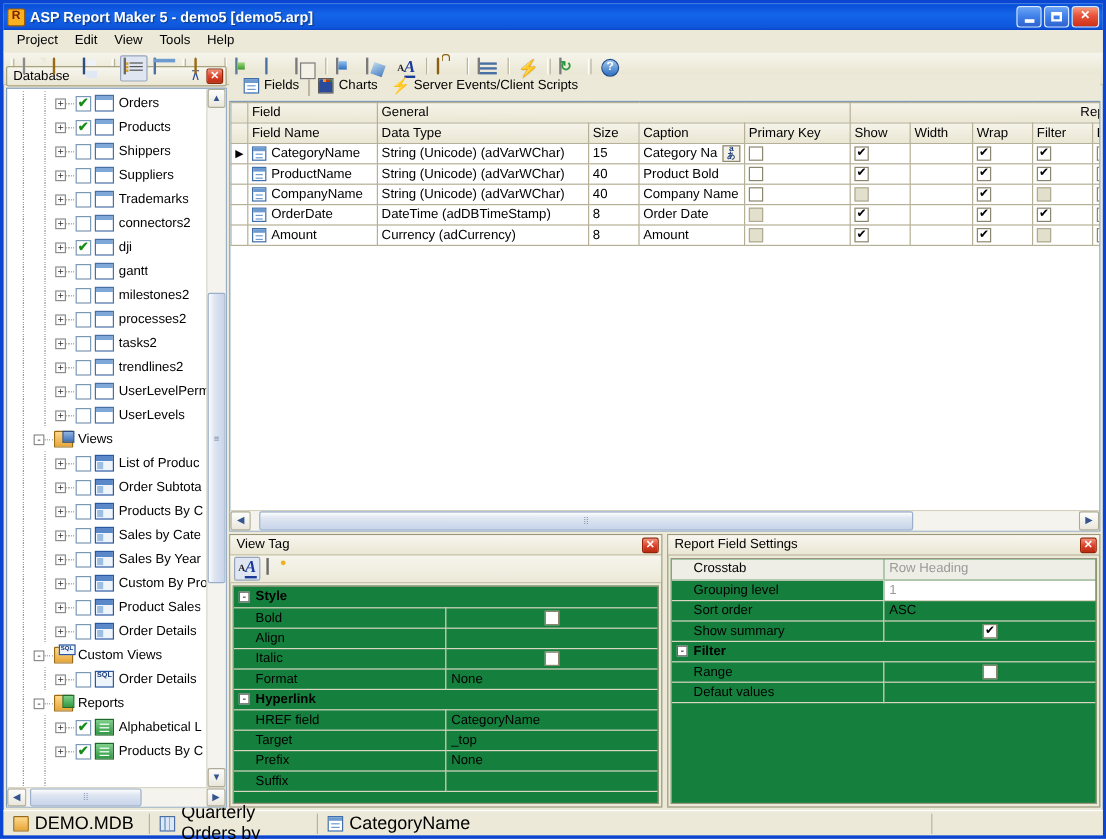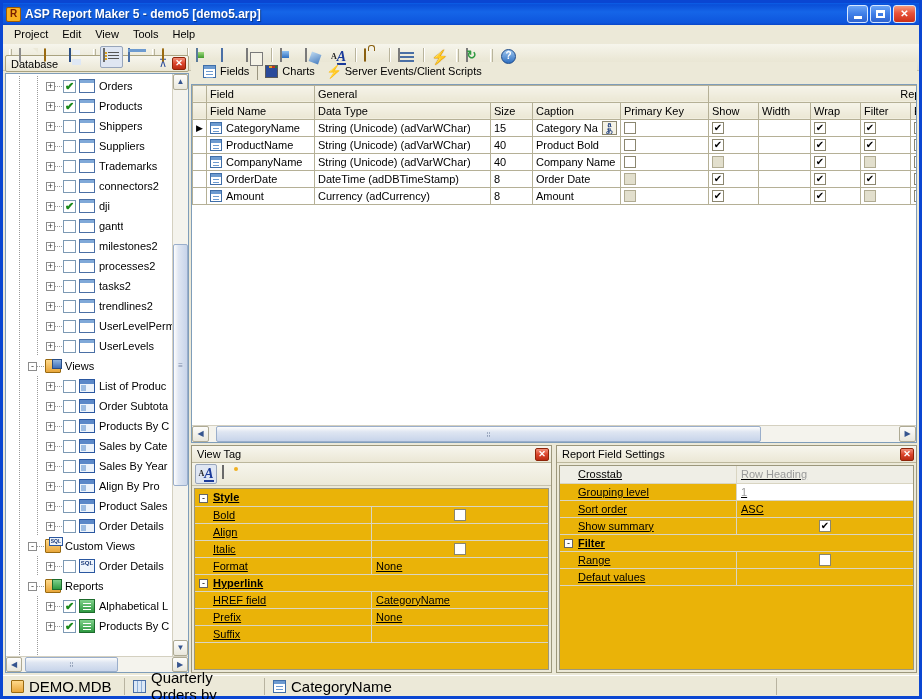--- a/index.html
+++ b/index.html
@@ -248,21 +248,21 @@
     background:linear-gradient(180deg,#f7f6ee 0%,#ebe7d5 100%);
     border-bottom:1px solid #bcb79c; font-size:11px;
   }
   .panel-title .t{flex:1;}
   .panel-tb {
     height:23px;flex:0 0 23px;display:flex;align-items:center;padding-left:3px;gap:3px;
     background:linear-gradient(180deg,#f6f5ec 0%,#ece9d8 100%); border-bottom:1px solid #c6c2ad;
   }
   .ptb-btn{width:22px;height:20px;display:flex;align-items:center;justify-content:center;}
   .ptb-btn.sel{border:1px solid #97a5bb;background:#dfe6f2;border-radius:2px;}
-  .prop-wrap{flex:1;background:#eab308;border:1px solid #9c977c;margin:2px;overflow:hidden;min-height:0;text-decoration:underline;}
+  .prop-wrap{flex:1;background:#15803d;border:1px solid #9c977c;margin:2px;overflow:hidden;min-height:0;}
   table.props{border-collapse:collapse;width:100%;table-layout:fixed;font-size:11px;}
   table.props td{border-bottom:1px solid #d9d5c2;height:17px;padding:0 4px;white-space:nowrap;overflow:hidden;}
   td.pname{width:50%;border-right:1px solid #d9d5c2;}
   td.pname.ind{padding-left:18px;}
   td.pname.ind2{padding-left:18px;}
   tr.grouprow td{font-weight:bold;border-right:none;padding-left:4px;}
   .gexp{display:inline-flex;width:9px;height:9px;border:1px solid #666;background:#fff;
     align-items:center;justify-content:center;font-size:9px;line-height:7px;margin-right:5px;
     vertical-align:middle;font-weight:normal;}
   td.pval{color:#000;}
@@ -635,21 +635,21 @@
                 <span class="nicon ic-view"></span>
                 <span class="tlabel">Sales By Year</span>
               </div>
               <div class="tnode">
                 <div class="guide"></div>
                 <div class="guide"></div>
                 <span class="exp">+</span>
                 <span class="dotted"></span>
                 <span class="chk"></span>
                 <span class="nicon ic-view"></span>
-                <span class="tlabel">Align By Pro</span>
+                <span class="tlabel">Custom By Pro</span>
               </div>
               <div class="tnode">
                 <div class="guide"></div>
                 <div class="guide"></div>
                 <span class="exp">+</span>
                 <span class="dotted"></span>
                 <span class="chk"></span>
                 <span class="nicon ic-view"></span>
                 <span class="tlabel">Product Sales</span>
               </div>
@@ -985,20 +985,24 @@
                     <td class="pval">None</td>
                   </tr>
                   <tr class="grouprow">
                     <td colspan="2"><span class="gexp">-</span>Hyperlink</td>
                   </tr>
                   <tr>
                     <td class="pname ind">HREF field</td>
                     <td class="pval">CategoryName</td>
                   </tr>
                   <tr>
+                    <td class="pname ind">Target</td>
+                    <td class="pval">_top</td>
+                  </tr>
+                  <tr>
                     <td class="pname ind">Prefix</td>
                     <td class="pval">None</td>
                   </tr>
                   <tr>
                     <td class="pname ind">Suffix</td>
                     <td class="pval"></td>
                   </tr>
                   <tr>
                     <td style="height:60px;border-bottom:none"></td>
                     <td style="border-bottom:none"></td>

